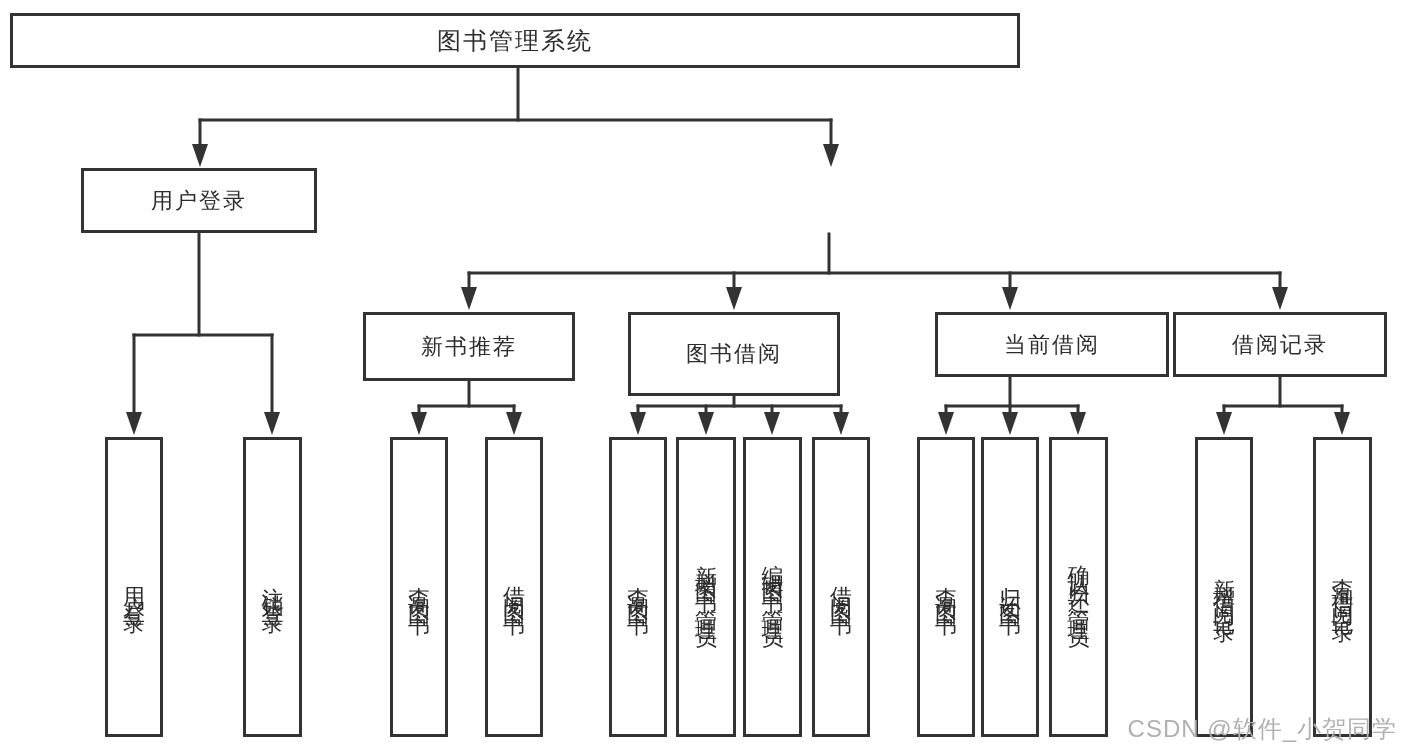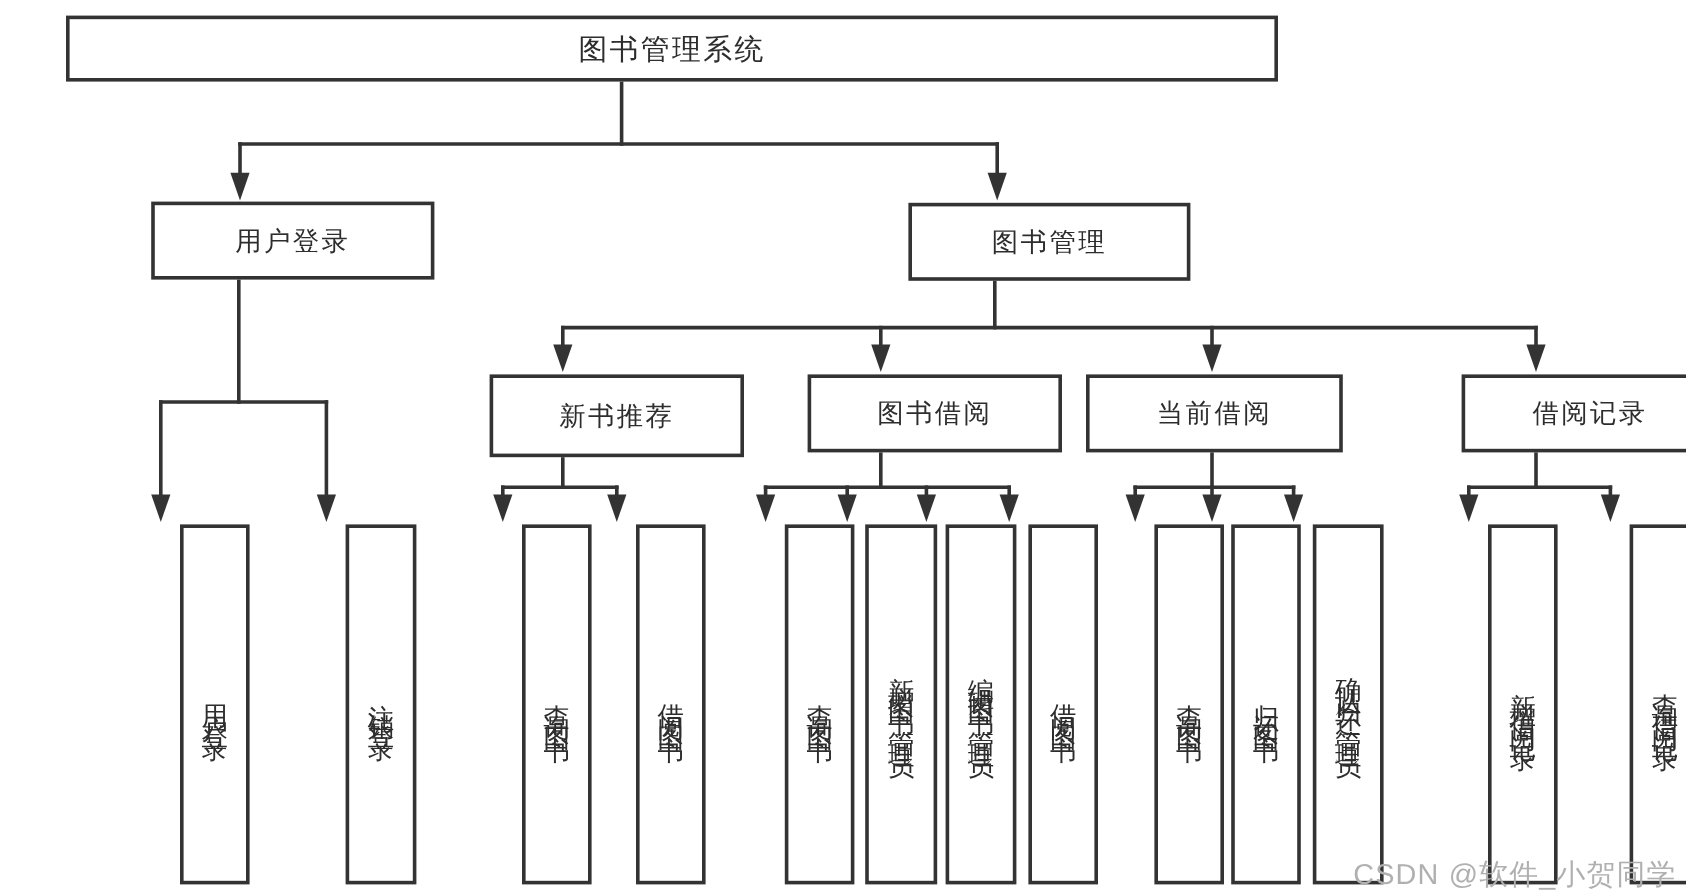--- a/index.html
+++ b/index.html
@@ -30,21 +30,20 @@
 
   .box {
     position: absolute;
     background: var(--box-bg);
     border: 3px solid var(--line);
     color: var(--ink);
     display: flex;
     align-items: center;
     justify-content: center;
     text-align: center;
-    margin-left: 45px;
   }
 
   .h { font-size: 22px; letter-spacing: 2px; white-space: nowrap; }
   .h.root { font-size: 24px; }
 
   .v {
     writing-mode: vertical-rl;
     text-orientation: mixed;
     font-size: 22px;
     letter-spacing: 9px;
@@ -131,25 +130,24 @@
       <use href="#ah" x="1010" y="435"></use>
       <use href="#ah" x="1078" y="435"></use>
       <use href="#ah" x="1224" y="435"></use>
       <use href="#ah" x="1342" y="435"></use>
     </g>
   </svg>
 
   <div class="box h root" style="left:10px; top:13px; width:1010px; height:55px;">图书管理系统</div>
 
   <div class="box h" style="left:81px; top:168px; width:236px; height:65px;">用户登录</div>
-  <div class="box h" style="left:712px; top:169px; width:235px; height:65px;">图书管理</div>
 
   <div class="box h" style="left:363px; top:312px; width:212px; height:69px;">新书推荐</div>
-  <div class="box h" style="left:628px; top:312px; width:212px; height:65px;">图书借阅</div>
-  <div class="box h" style="left:860px; top:312px; width:214px; height:65px;">当前借阅</div>
+  <div class="box h" style="left:628px; top:312px; width:212px; height:84px;">图书借阅</div>
+  <div class="box h" style="left:935px; top:312px; width:234px; height:65px;">当前借阅</div>
   <div class="box h" style="left:1173px; top:312px; width:214px; height:65px;">借阅记录</div>
 
   <div class="box v" style="left:105px; top:437px; width:58px; height:300px;">用户登录</div>
   <div class="box v" style="left:243px; top:437px; width:59px; height:300px;">注销登录</div>
 
   <div class="box v" style="left:390px; top:437px; width:58px; height:300px;">查询图书</div>
   <div class="box v" style="left:485px; top:437px; width:58px; height:300px;">借阅图书</div>
 
   <div class="box v" style="left:609px; top:437px; width:58px; height:300px;">查询图书</div>
   <div class="box v" style="left:676px; top:437px; width:60px; height:300px;">新增图书（管理员）</div>

